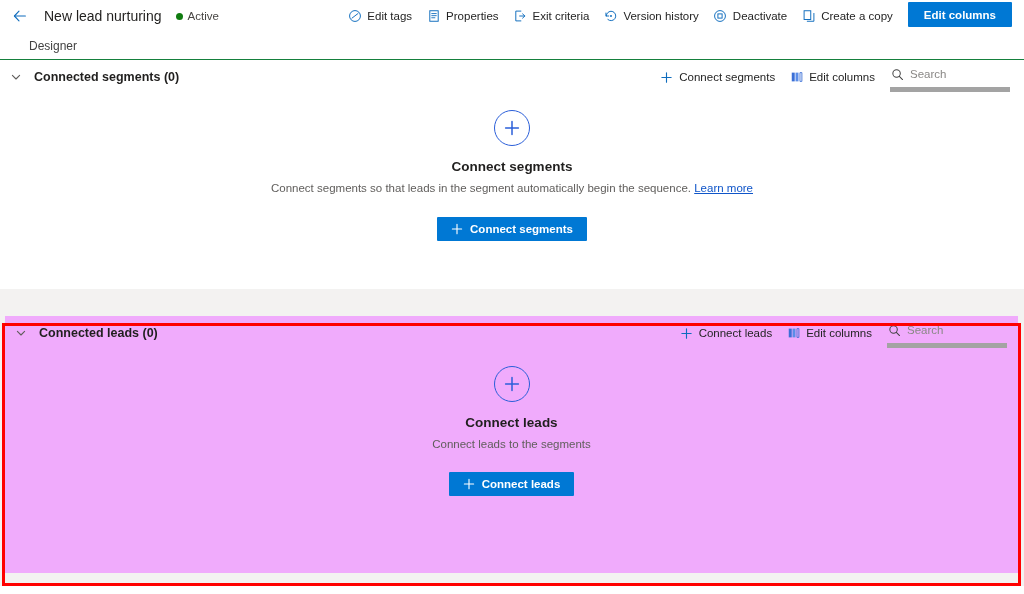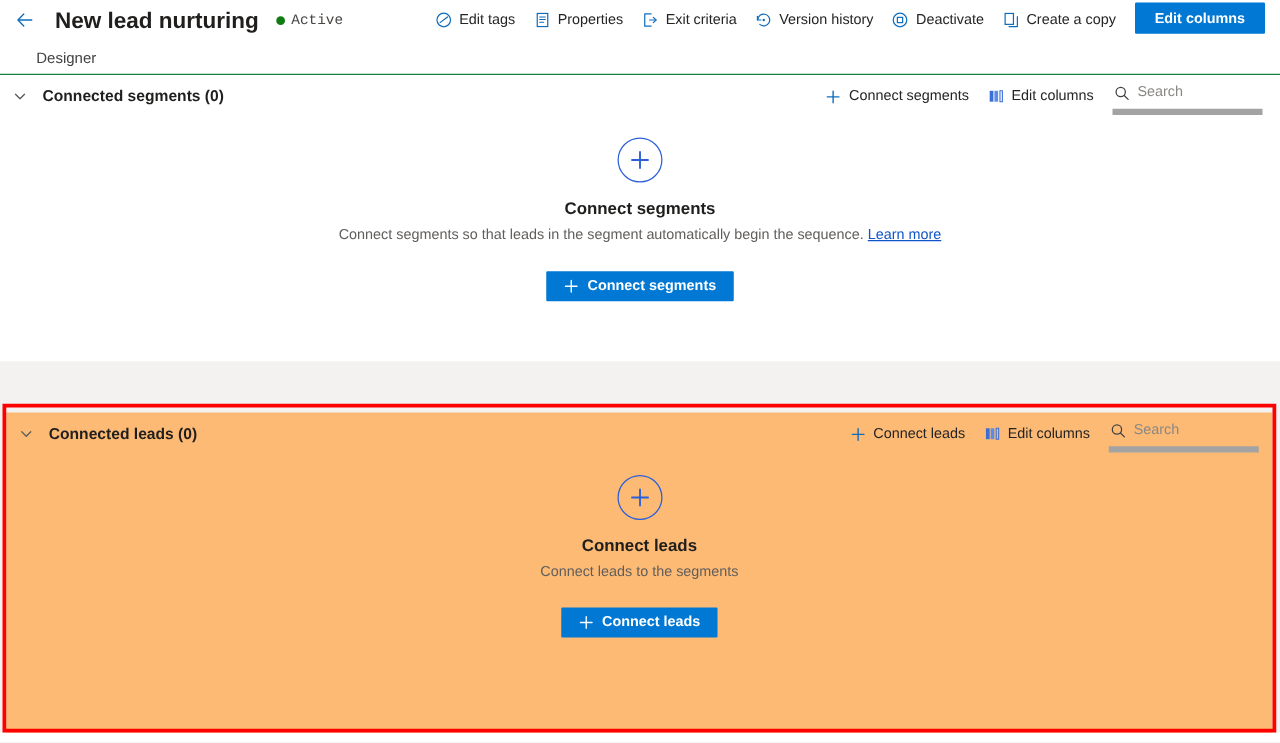--- a/index.html
+++ b/index.html
@@ -30,32 +30,31 @@
     width: 20px;
     height: 20px;
     display: flex;
     align-items: center;
     justify-content: center;
     color: #0f6cbd;
     flex: 0 0 auto;
     cursor: pointer;
   }
   .page-title {
-    font-size: 18px;
-    font-weight: bold;
+    font-size: 14px;
+    font-weight: normal;
     color: #201f1e;
     margin-left: 14px;
     white-space: nowrap;
   }
   .status {
     display: flex;
     align-items: center;
     margin-left: 14px;
     white-space: nowrap;
-    font-family: Liberation Mono, monospace;
   }
   .status-dot {
     width: 7px;
     height: 7px;
     border-radius: 50%;
     background: #107c10;
     margin-right: 5px;
     flex: 0 0 auto;
   }
   .status-label {
@@ -293,24 +292,24 @@
     height: 263px;
     border: 3px solid #ff0000;
     box-sizing: border-box;
     pointer-events: none;
     z-index: 5;
   }
 
   #leads-panel {
     position: absolute;
     left: 5px;
-    top: 330px;
+    top: 316px;
     width: 1013px;
     height: 257px;
-    background: #fdba74;
+    background: #f0abfc;
   }
   #leads-panel .panel-header { padding-right: 11px; }
   #leads-panel .empty { margin-top: 16px; }
   #leads-panel .empty-btn { margin-top: 22px; }
 
   .bottom-strip {
     position: absolute;
     left: 0;
     top: 586px;
     width: 1024px;

